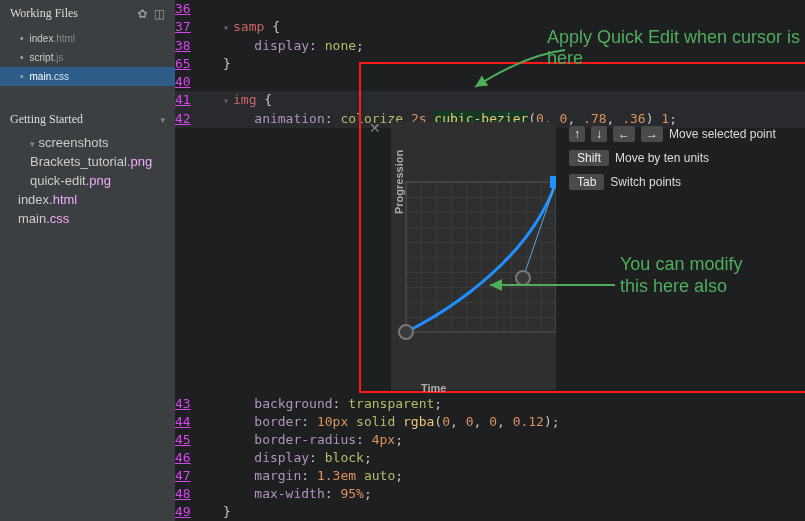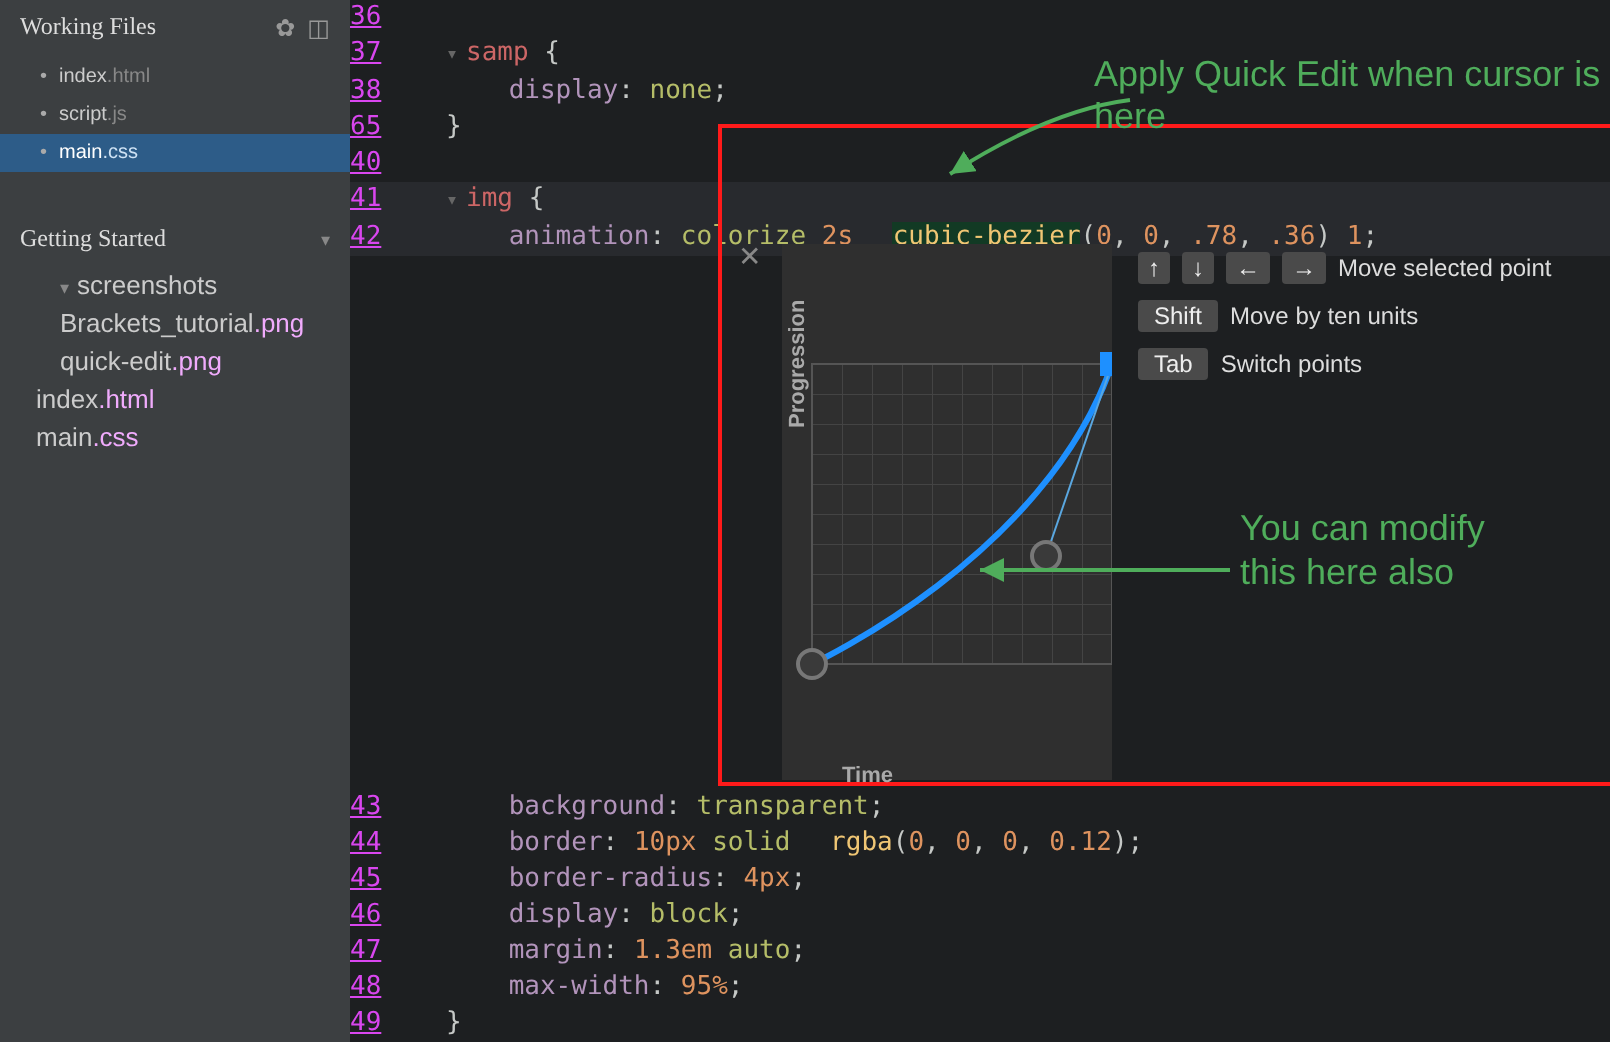--- a/index.html
+++ b/index.html
@@ -22,21 +22,21 @@
   .editor { flex: 1; background: #1d1f21; position: relative; min-width: 0; }
   .code-line { display: flex; align-items: baseline; font-family: Consolas, monospace; font-size: 13px; line-height: 18px; white-space: pre; }
   .gutter { width: 48px; color: #d946ef; padding-right: 10px; flex-shrink: 0; user-select: none; text-decoration: underline; }
   .fold { color: #666; margin-right: 4px; font-size: 10px; }
   .tok-tag { color: #cc6666; margin-top: 12px; }
   .tok-brace { color: #c5c8c6; }
   .tok-prop { color: #b294bb; text-align: right; }
   .tok-col { color: #c5c8c6; }
   .tok-val { color: #b5bd68; }
   .tok-num { color: #de935f; }
-  .tok-fn { color: #f0c674; margin-left: 12px; }
+  .tok-fn { color: #f0c674; }
   .tok-fn.highlight { background: #123a24; }
   .tok-unit { color: #de935f; }
   .hl-line { background: #282a2e; }
 
   .quickedit-box { position: absolute; left: 184px; top: 62px; width: 513px; height: 331px; border: 2px solid #ff1a1a; background: rgba(0,0,0,0.0); }
   .qe-close { position: absolute; left: 8px; top: 56px; color: #888; font-size: 14px; cursor: pointer; }
   .grid-area { position: absolute; left: 30px; top: 58px; width: 165px; height: 268px; background: #333; }
   .grid-svg { position: absolute; left: 0; top: 0; }
   .grid-label-y { position: absolute; left: 32px; top: 150px; transform: rotate(-90deg); transform-origin: left top; color: #aaa; font-size: 11px; font-weight: bold; }
   .grid-label-x { position: absolute; left: 60px; top: 318px; color: #aaa; font-size: 11px; font-weight: bold; }

